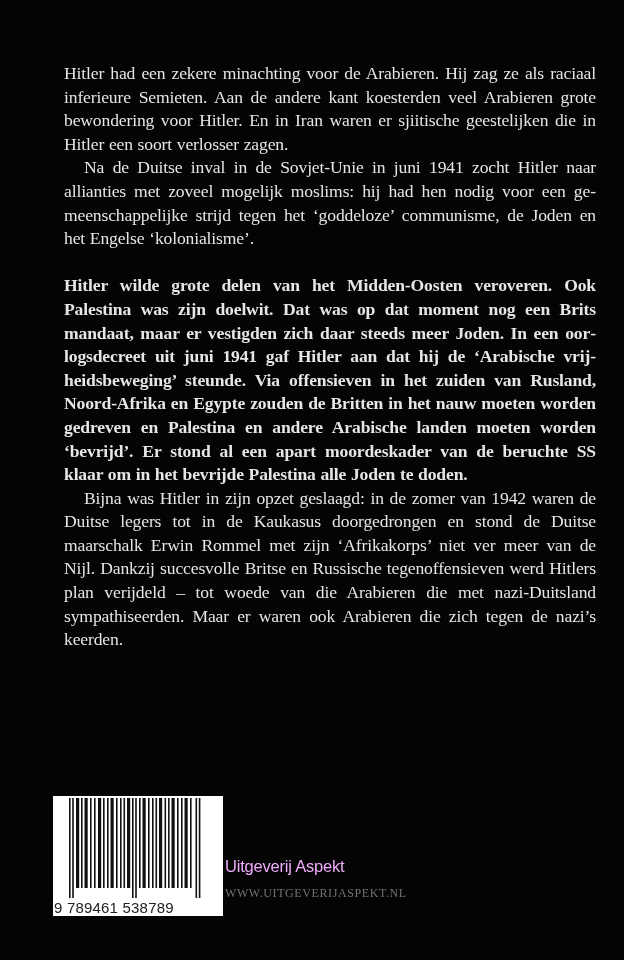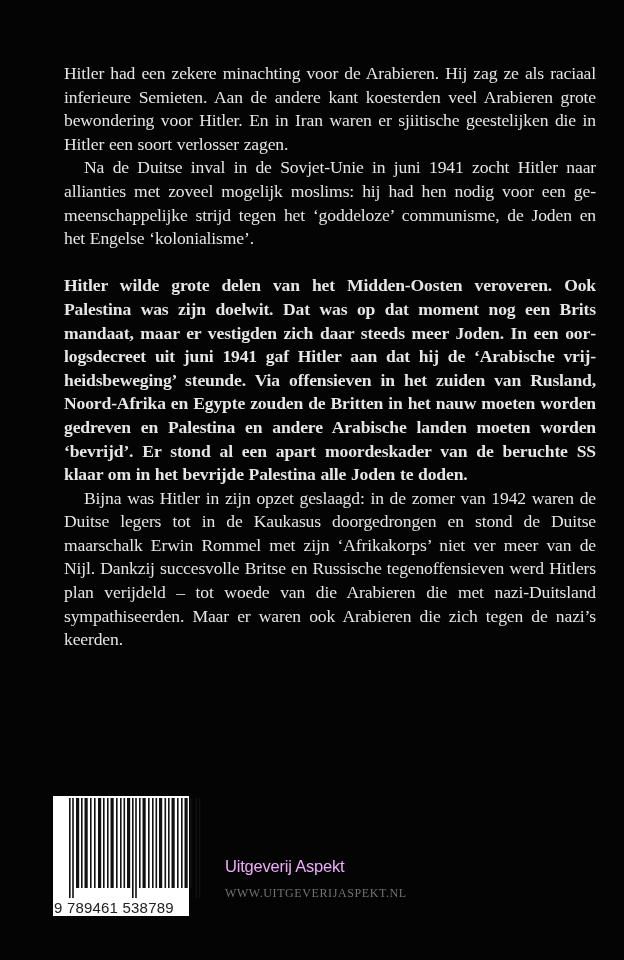--- a/index.html
+++ b/index.html
@@ -31,21 +31,21 @@
     hyphens: manual;
     letter-spacing: -0.15px;
     word-spacing: 0.5px;
   }
   .para.indent { text-indent: 20px; }
   .para.spaced { margin-top: 23.6px; font-weight: bold; }
   .barcode {
     position: absolute;
     left: 53px;
     top: 796px;
-    width: 136px;
+    width: 170px;
     height: 120px;
     background: #ffffff;
     box-sizing: border-box;
   }
   .barcode .bars {
     position: absolute;
     left: 16px;
     top: 2px;
     width: 132px;
     height: 100px;

